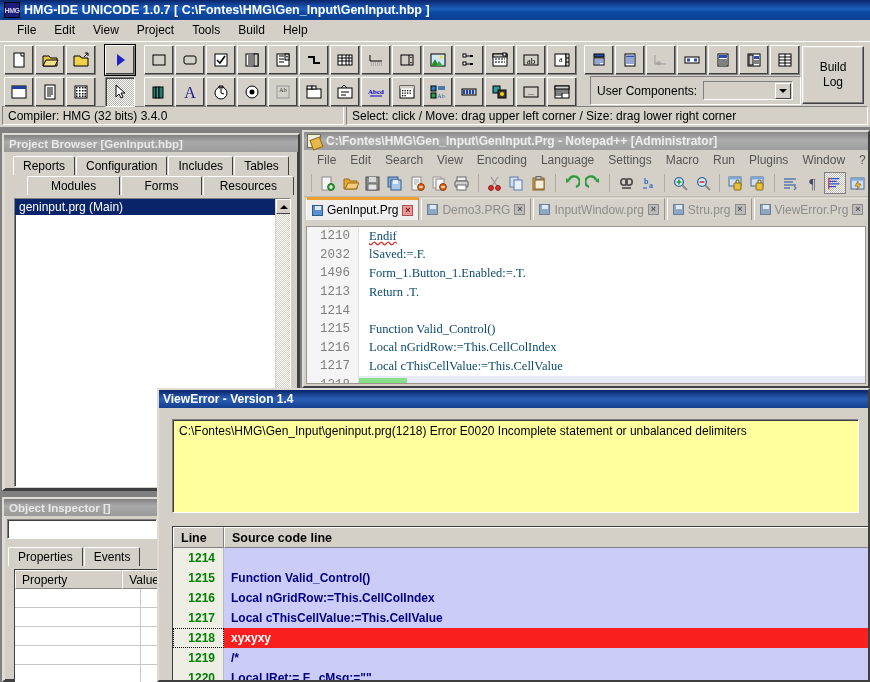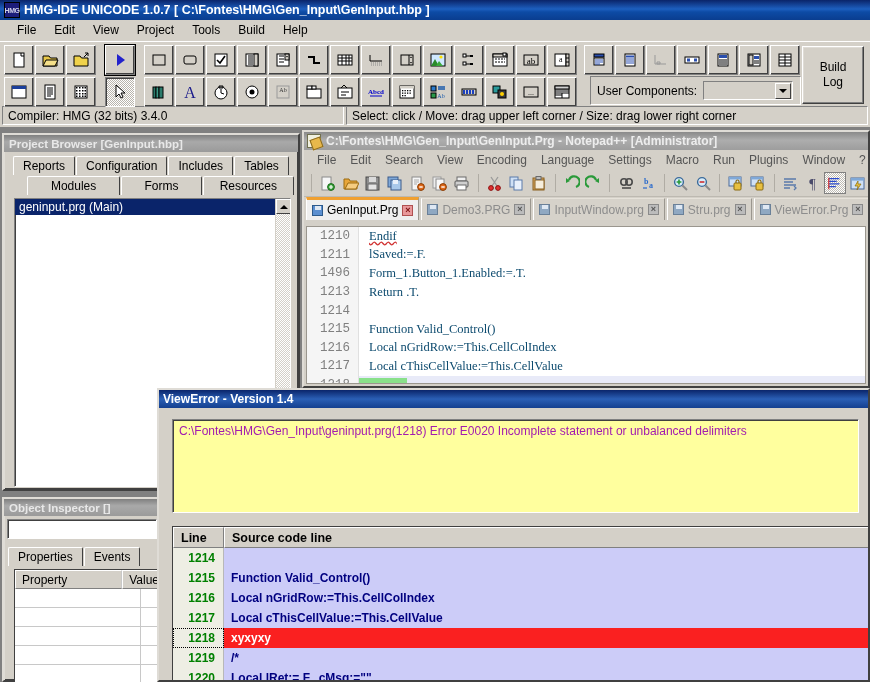--- a/index.html
+++ b/index.html
@@ -280,21 +280,21 @@
     height:18px;
     background:linear-gradient(to bottom,#0a246a 0%,#2a5fb5 50%,#143f8f 100%);
     color:#fff;font-weight:bold;font-size:12px;
     display:flex;align-items:center;padding-left:4px;white-space:nowrap;
   }
   .ve-msgbox {
     margin:11px 9px 0 13px; height:94px; background:#ffff9e;
     border-top:1px solid #808080;border-left:1px solid #808080;
     border-right:1px solid #fff;border-bottom:1px solid #fff;
     box-shadow: inset 1px 1px 0 #404040;
-    padding:4px 6px; font-size:12px; color:#a21caf;
+    padding:4px 6px; font-size:12px; color:#000000;
   }
   .ve-grid {
     margin:13px 0 0 13px; width:700px;
     border-top:1px solid #404040;border-left:1px solid #404040;
     background:#fff; overflow:hidden;
   }
   .ve-head { display:flex; height:21px; background:#d4d0c8; }
   .ve-hc {
     border-top:1px solid #fff;border-left:1px solid #fff;
     border-right:1px solid #808080;border-bottom:1px solid #808080;
@@ -960,21 +960,21 @@
     </div>
 
   </div>
 
   <div class="npp-editor">
     <div class="code-line">
       <span class="ln">1210</span>
       <span class="code-txt spellerr">Endif</span>
     </div>
     <div class="code-line">
-      <span class="ln">1211</span>
+      <span class="ln">2032</span>
       <span class="code-txt">lSaved:=.F.</span>
     </div>
     <div class="code-line">
       <span class="ln">1496</span>
       <span class="code-txt">Form_1.Button_1.Enabled:=.T.</span>
     </div>
     <div class="code-line">
       <span class="ln">1213</span>
       <span class="code-txt">Return .T.</span>
     </div>

